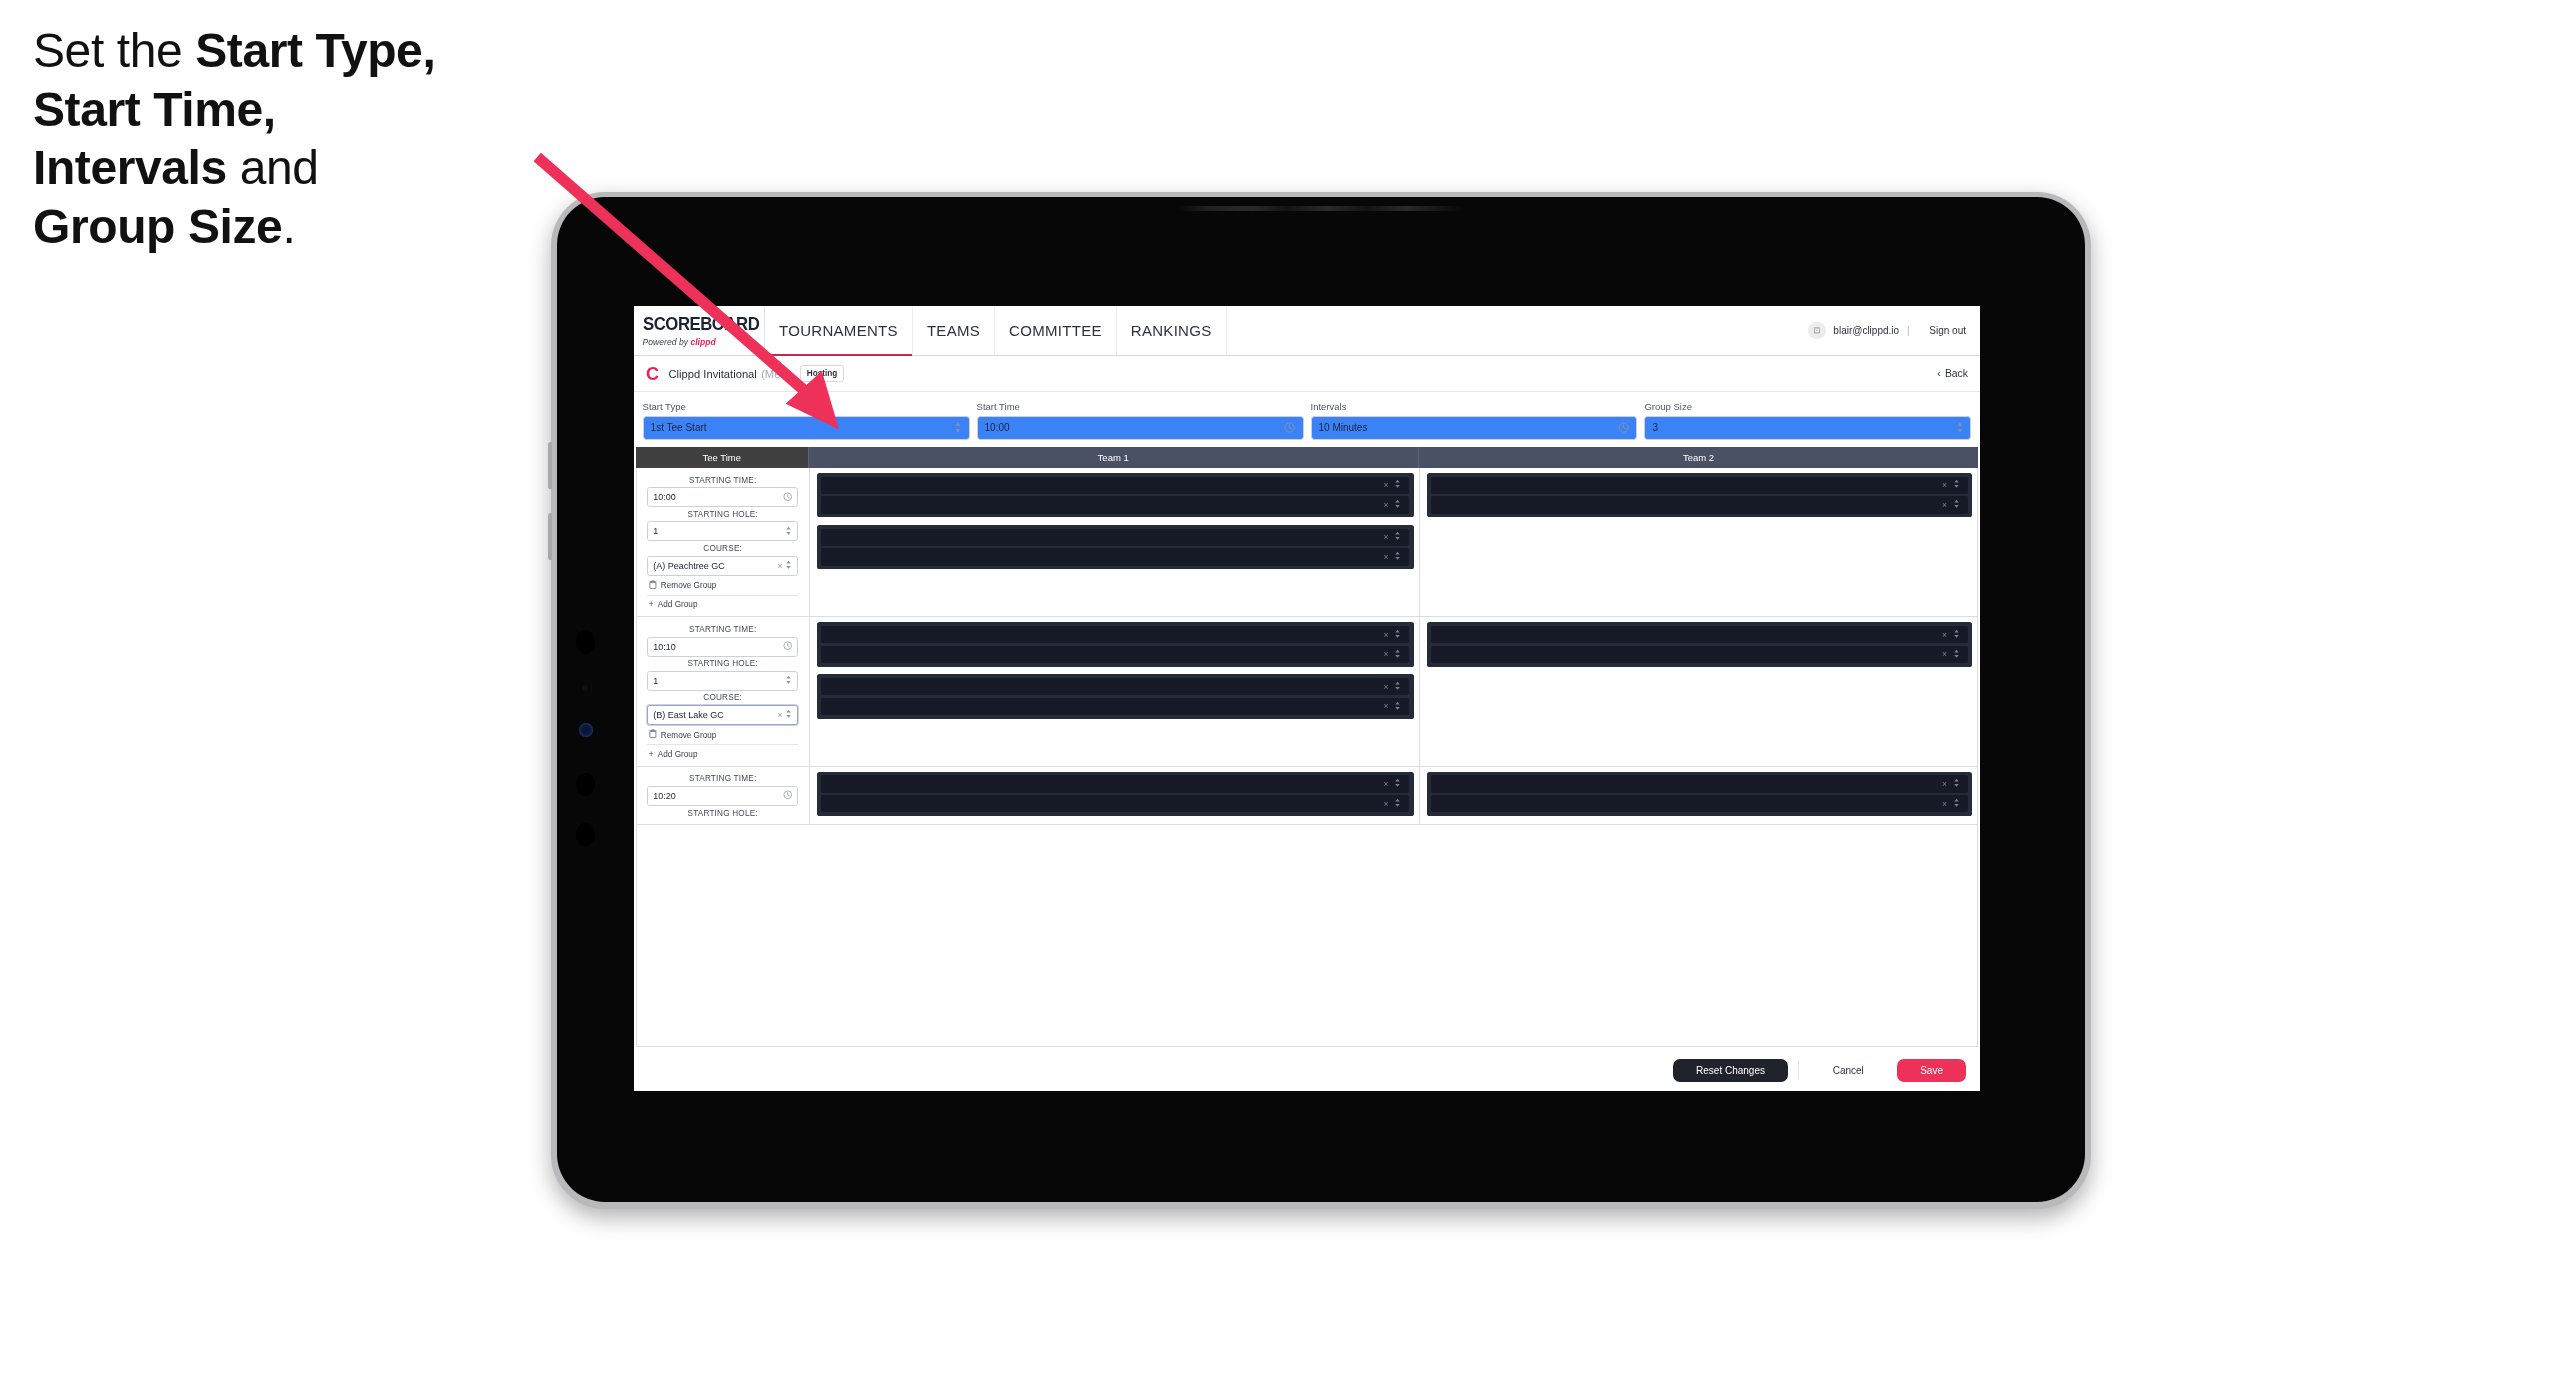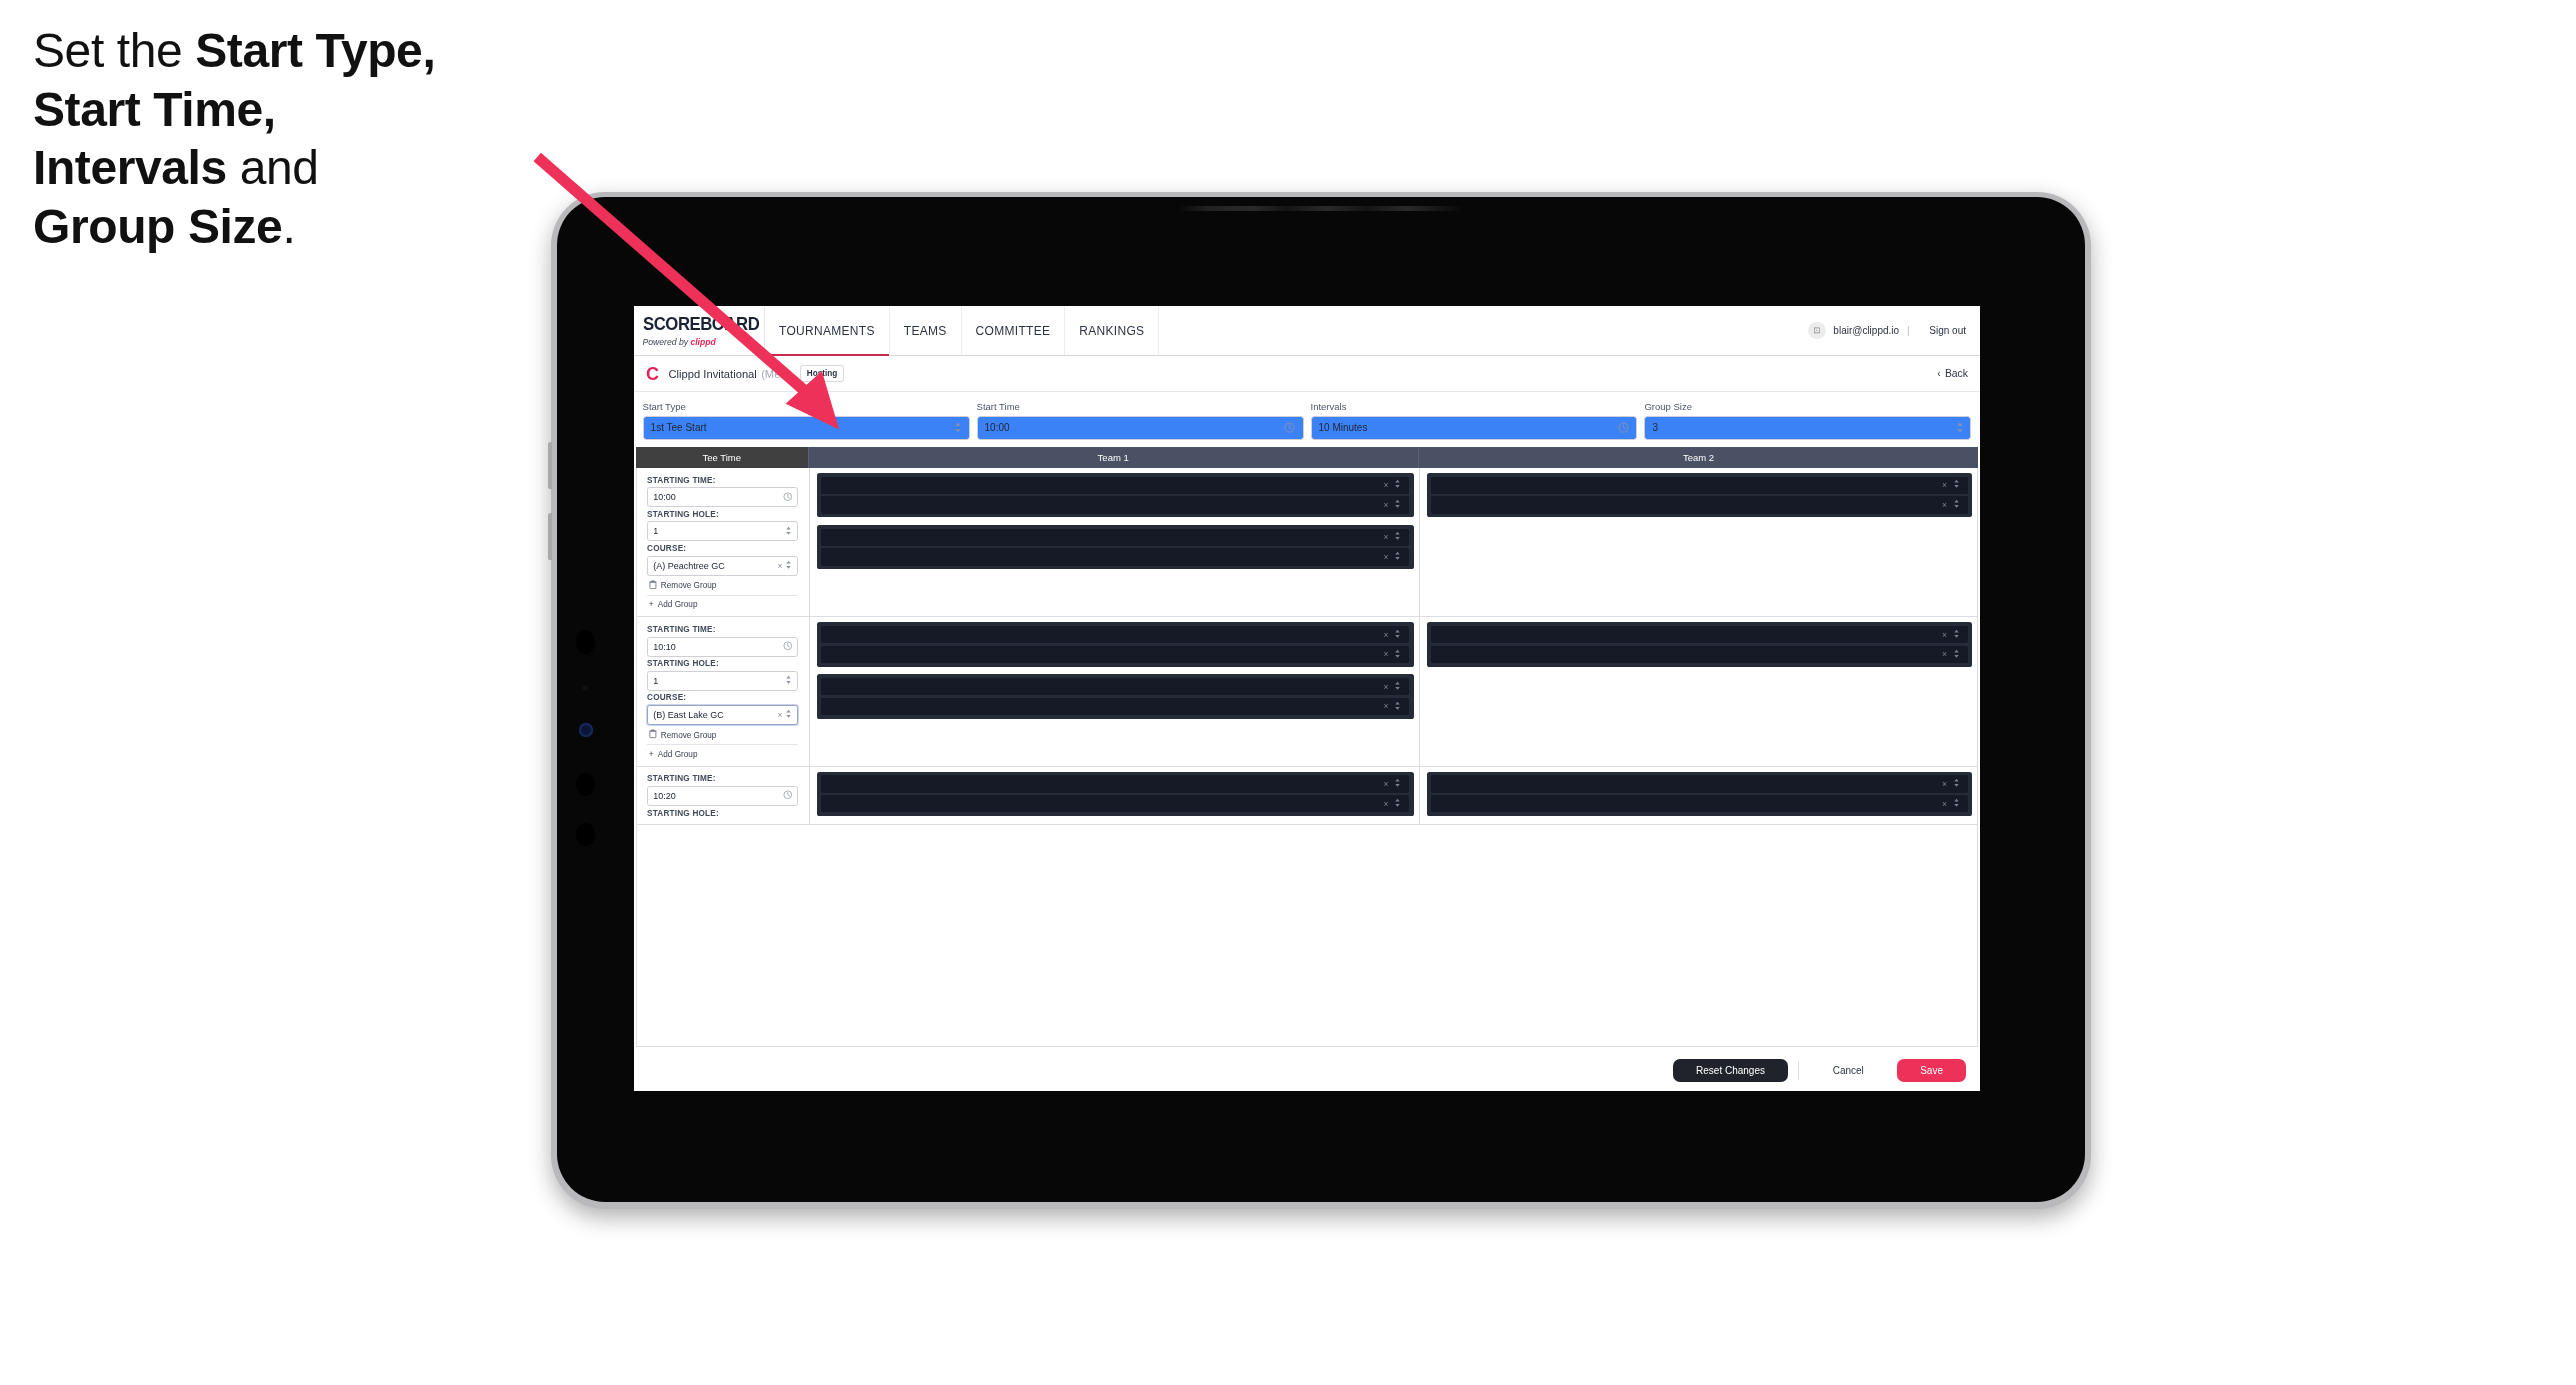--- a/index.html
+++ b/index.html
@@ -129,21 +129,21 @@
     margin-top: 1.7px;
     font-style: italic;
   }
   .brand-sub .pink { color: #e8235a; font-weight: 700; }
 
   .nav-tabs { display: flex; align-items: stretch; }
   .nav-tab {
     display: flex;
     align-items: center;
     padding: 0 14px;
-    font-size: 12px;
+    font-size: 15px;
     letter-spacing: 0.3px;
     color: #2b3242;
     border-right: 0.9px solid #ededf1;
     position: relative;
     cursor: pointer;
   }
   .nav-tab.active::after {
     content: "";
     position: absolute;
     left: 0; right: 0; bottom: -0.9px;
@@ -283,24 +283,24 @@
     border-right: 0.9px solid #dcdce2;
     padding: 5.2px 5.2px 5.2px 7px;
   }
   .cell-team2 {
     flex: 1;
     padding: 5.2px 5.2px 5.2px 7px;
   }
 
   .sub-label {
     font-size: 8.2px;
-    font-weight: 700;
+    font-weight: 400;
     letter-spacing: 0.2px;
     color: #404858;
-    text-align: left;
+    text-align: center;
     margin: 2.6px 0 2.6px 0;
   }
   .mini-input {
     height: 20px;
     border: 0.9px solid #cfcfd6;
     border-radius: 2.6px;
     display: flex;
     align-items: center;
     padding: 0 5.2px;
     font-size: 9px;

